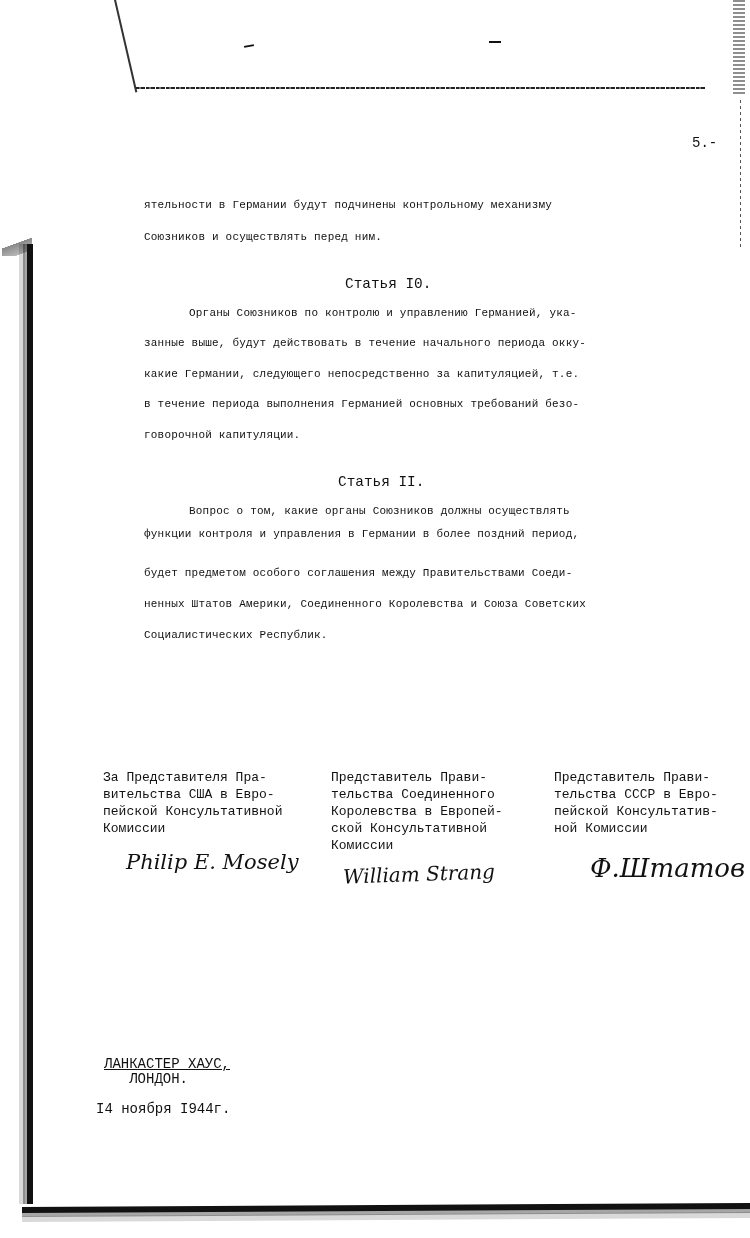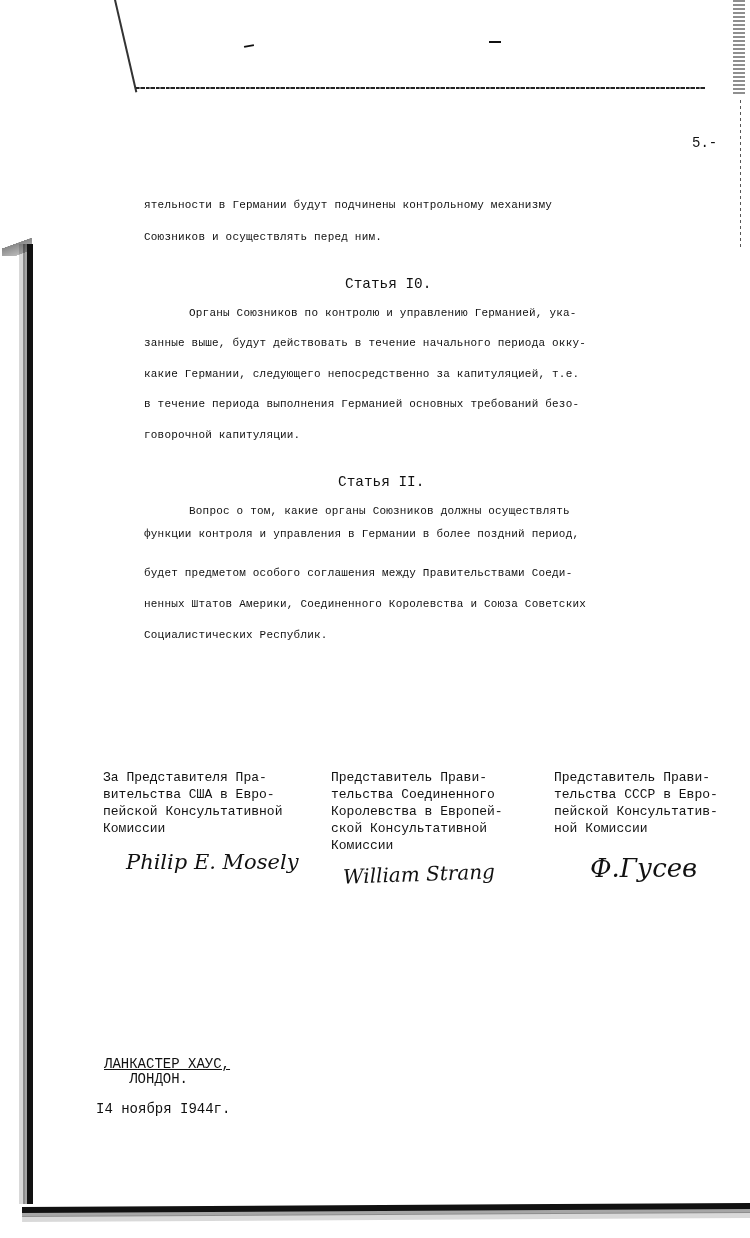--- a/index.html
+++ b/index.html
@@ -94,17 +94,17 @@
 Королевства в Европей-
 ской Консультативной
 Комиссии</div>
 <div class="sig-block" style="left:554px;top:769px;">Представитель Прави-
 тельства СССР в Евро-
 пейской Консультатив-
 ной Комиссии</div>
 
 <div class="signature" style="left:126px;top:850px;font-size:21px;">Philip E. Mosely</div>
 <div class="signature" style="left:343px;top:862px;font-size:20px;transform:rotate(-2deg);">William Strang</div>
-<div class="signature" style="left:590px;top:853px;font-size:26px;">Ф.Гусев</div>
+<div class="signature" style="left:590px;top:853px;font-size:26px;">Ф.Штатов</div>
 
 <div class="footer-line" style="left:104px;top:1056px;text-decoration:underline;">ЛАНКАСТЕР ХАУС,</div>
 <div class="footer-line" style="left:104px;top:1071px;">   ЛОНДОН.</div>
 <div class="footer-line" style="left:96px;top:1101px;">I4 ноября I944г.</div>
 
 </body></html>

